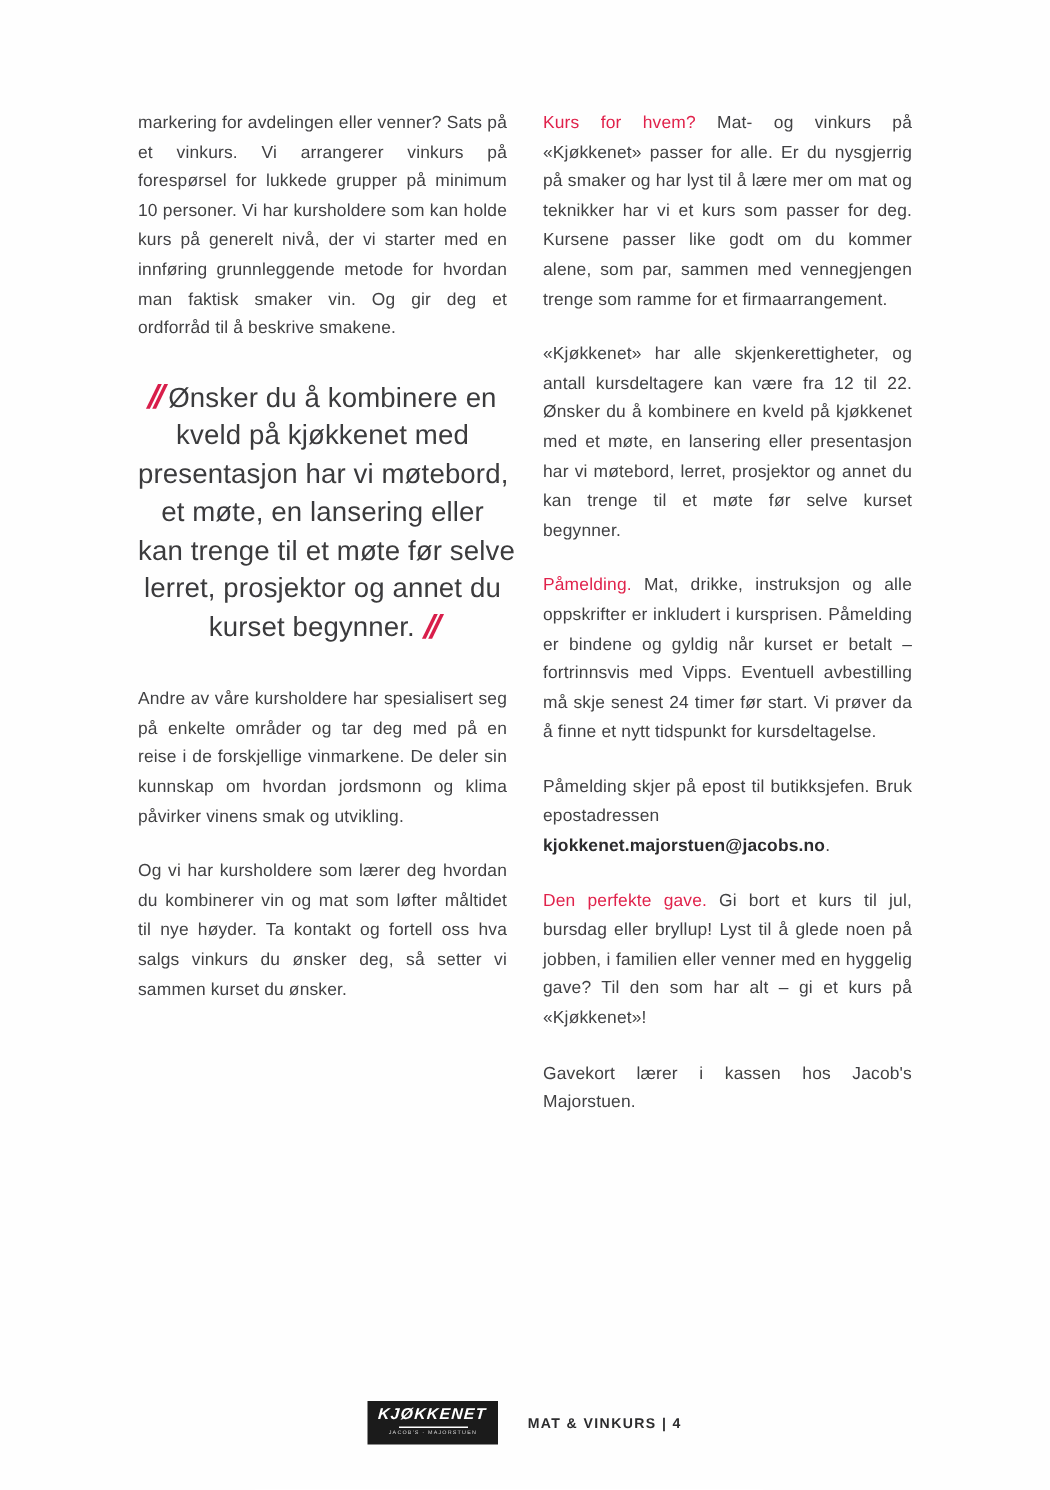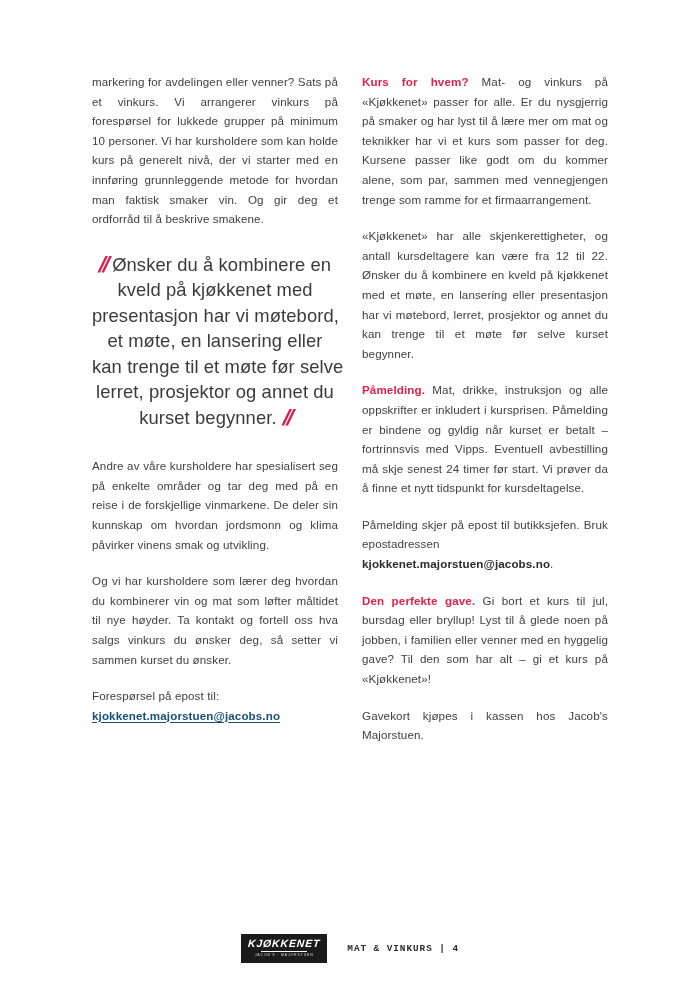--- a/index.html
+++ b/index.html
@@ -46,21 +46,21 @@
     -webkit-hyphens: none;
     hyphens: none;
   }
 
   p.body-text.last {
     margin-bottom: 0;
   }
 
   .lead {
     color: #e0224b;
-    font-weight: bold;
+    font-weight: normal;
   }
 
   
   .pullquote {
     margin: 23px 0 26px 0;
     position: relative;
     text-align: center;
     font-size: 18.4px;
     line-height: 25.5px;
     color: #3b3b3d;
@@ -137,21 +137,20 @@
     font-size: 3.6px;
     letter-spacing: 0.22em;
     color: #d8d8d8;
     transform: scaleY(0.95);
   }
   .footer-text {
     font-size: 9.4px;
     font-weight: bold;
     letter-spacing: 0.10em;
     color: #2c2c2e;
-    font-family: Liberation Mono, monospace;
   }
 </style>
 </head>
 <body>
 
 <div class="page">
 
   <div class="columns">
 
     <div class="col">
@@ -165,24 +164,20 @@
         <span class="qline">et møte, en lansering eller</span>
         <span class="qline">kan trenge til et møte før selve</span>
         <span class="qline">lerret, prosjektor og annet du</span>
         <span>kurset begynner.</span><span class="quote-mark quote-close">//</span>
       </div>
 
       <p class="body-text">Andre av våre kursholdere har spesialisert seg på enkelte områder og tar deg med på en reise i de forskjellige vinmarkene. De deler sin kunnskap om hvordan jordsmonn og klima påvirker vinens smak og utvikling.</p>
 
       <p class="body-text">Og vi har kursholdere som lærer deg hvordan du kombinerer vin og mat som løfter måltidet til nye høyder. Ta kontakt og fortell oss hva salgs vinkurs du ønsker deg, så setter vi sammen kurset du ønsker.</p>
 
-      <p class="body-text last">
-        <span>Forespørsel på epost til:</span><br>
-        <a href="#" class="email-link">kjokkenet.majorstuen@jacobs.no</a>
-      </p>
 
     </div>
 
     <div class="col">
 
       <p class="body-text">
         <span class="lead">Kurs for hvem?</span><span> Mat- og vinkurs på «Kjøkkenet» passer for alle. Er du nysgjerrig på smaker og har lyst til å lære mer om mat og teknikker har vi et kurs som passer for deg. Kursene passer like godt om du kommer alene, som par, sammen med vennegjengen trenge som ramme for et firmaarrangement.</span>
       </p>
 
       <p class="body-text">«Kjøkkenet» har alle skjenkerettigheter, og antall kursdeltagere kan være fra 12 til 22. Ønsker du å kombinere en kveld på kjøkkenet med et møte, en lansering eller presentasjon har vi møtebord, lerret, prosjektor og annet du kan trenge til et møte før selve kurset begynner.</p>
@@ -192,21 +187,21 @@
       </p>
 
       <p class="body-text">
         <span>Påmelding skjer på epost til butikksjefen. Bruk epostadressen </span><span class="email-strong">kjokkenet.majorstuen@jacobs.no</span><span>.</span>
       </p>
 
       <p class="body-text">
         <span class="lead">Den perfekte gave.</span><span> Gi bort et kurs til jul, bursdag eller bryllup! Lyst til å glede noen på jobben, i familien eller venner med en hyggelig gave? Til den som har alt – gi et kurs på «Kjøkkenet»!</span>
       </p>
 
-      <p class="body-text last">Gavekort kjøpes i kassen hos Jacob's Majorstuen.</p>
+      <p class="body-text last">Gavekort lærer i kassen hos Jacob's Majorstuen.</p>
 
     </div>
 
   </div>
 
   <div class="footer">
     <div class="logo-box">
       <div class="logo-main">KJØKKENET</div>
       <div class="logo-rule"></div>
       <div class="logo-sub">JACOB'S · MAJORSTUEN</div>

